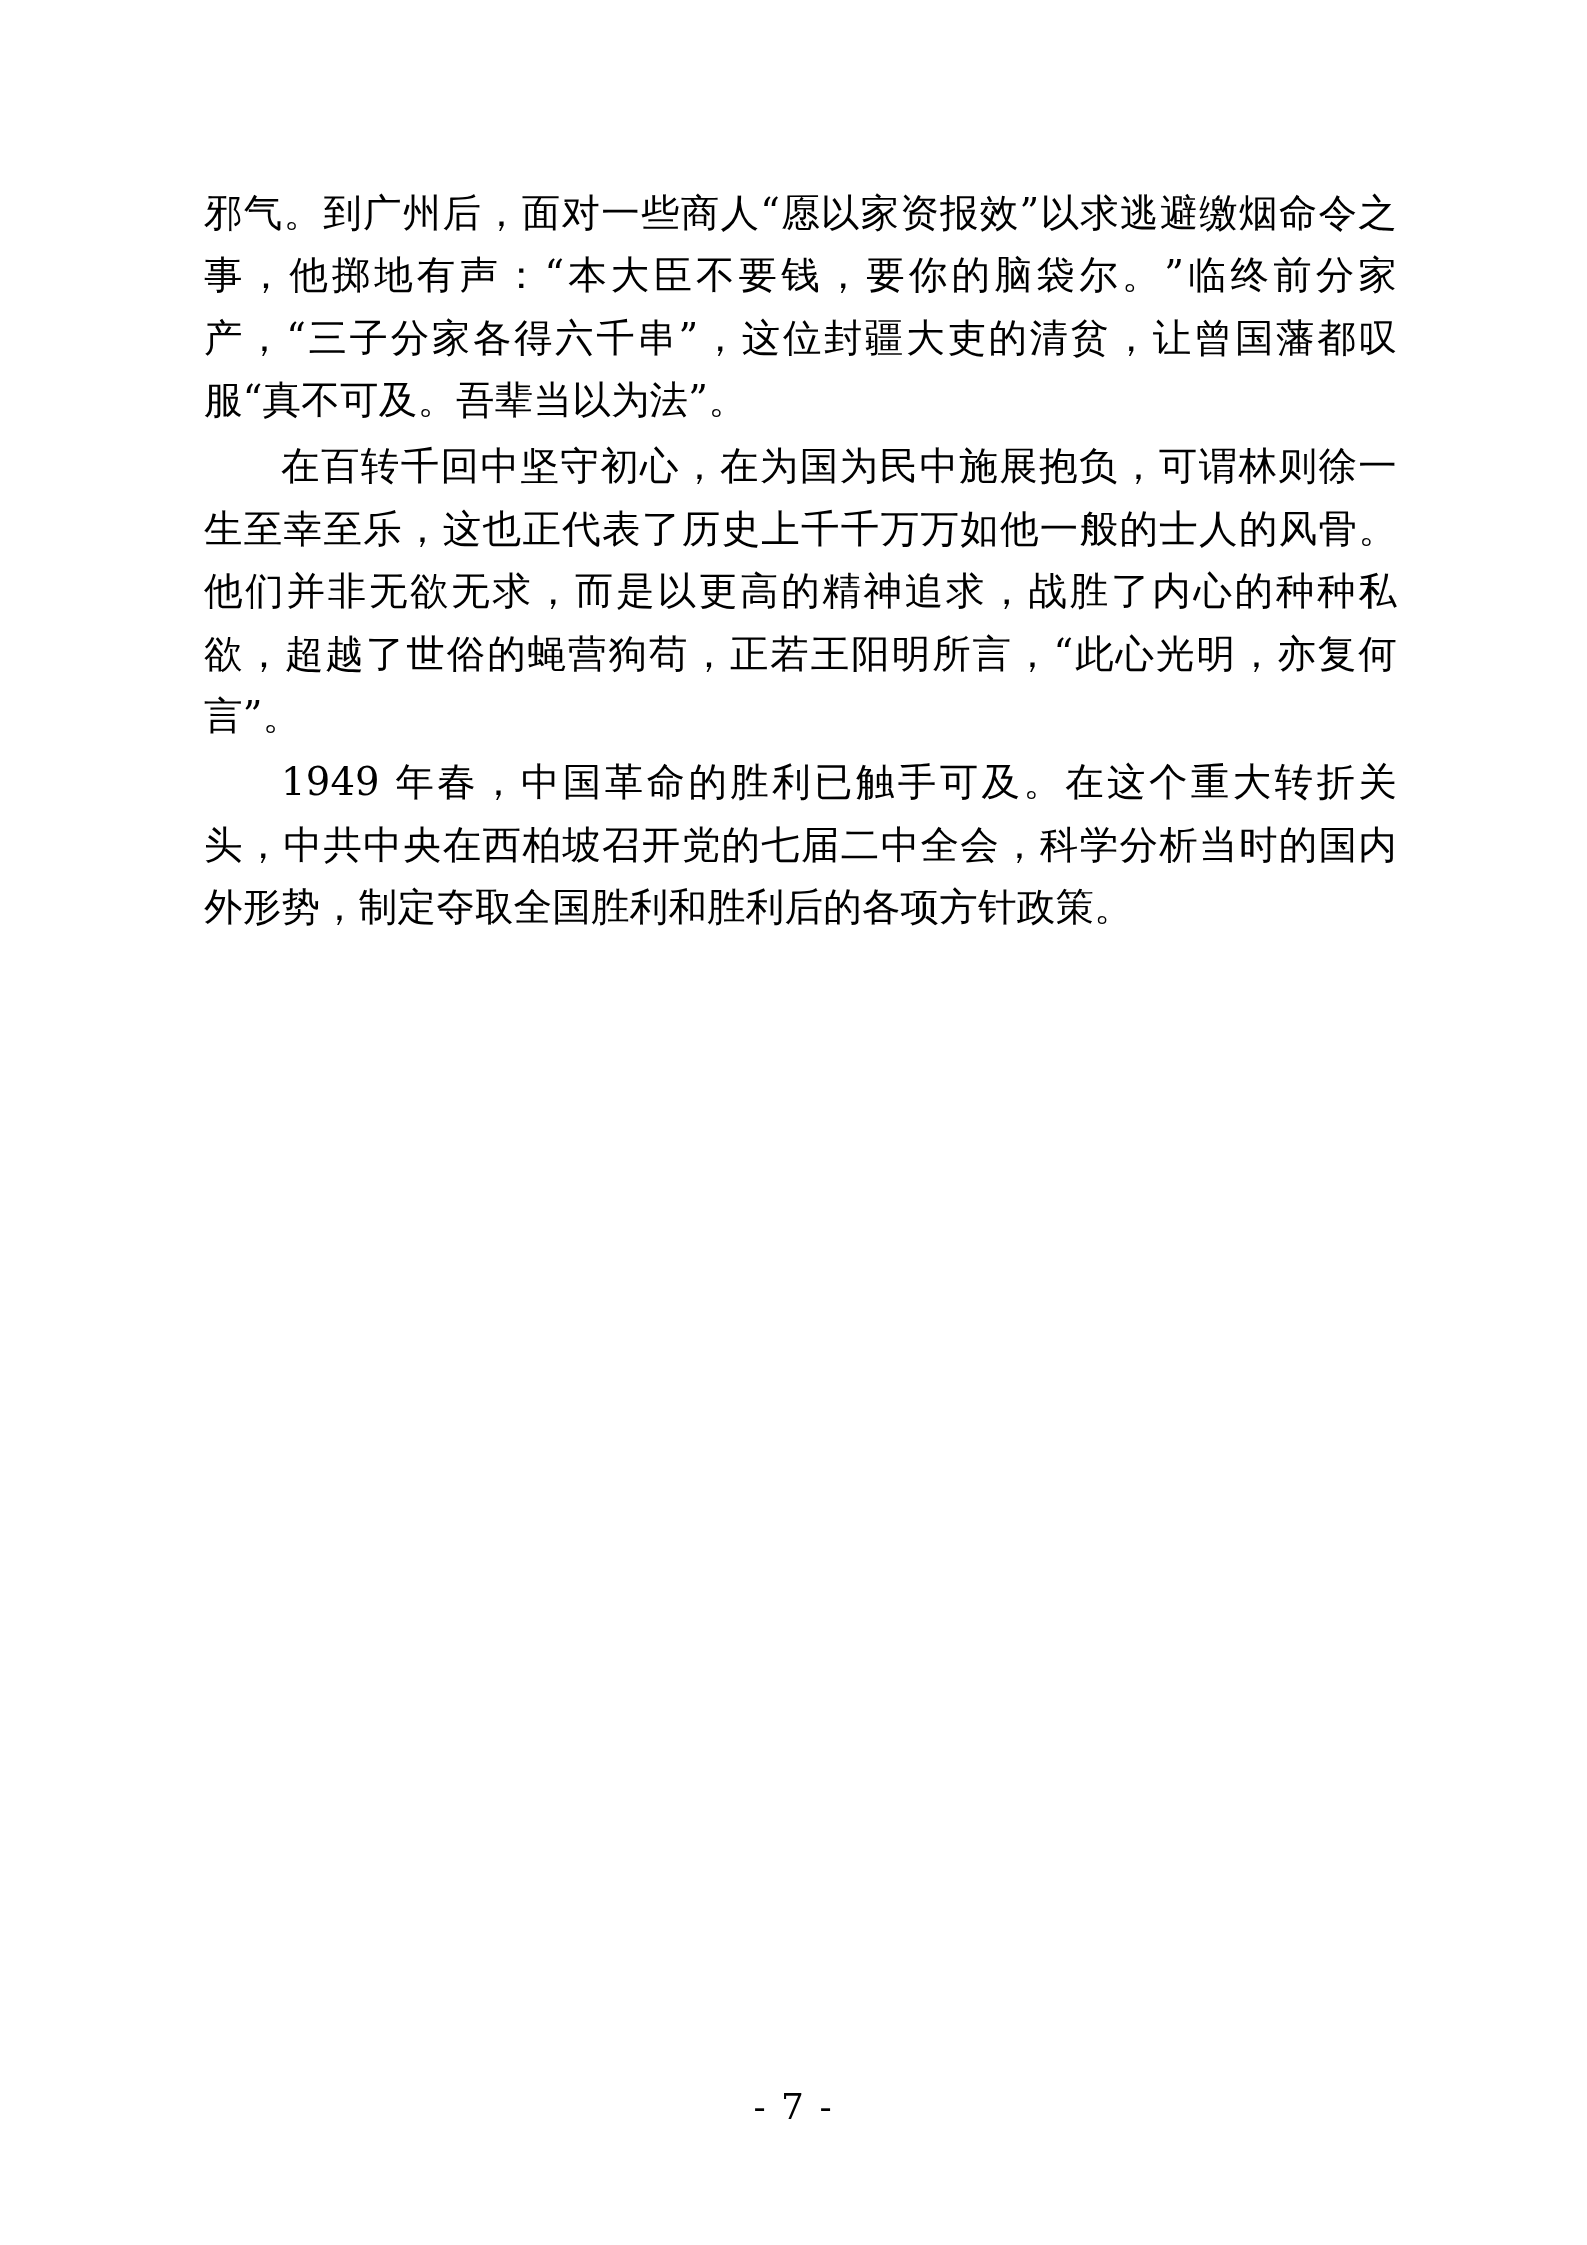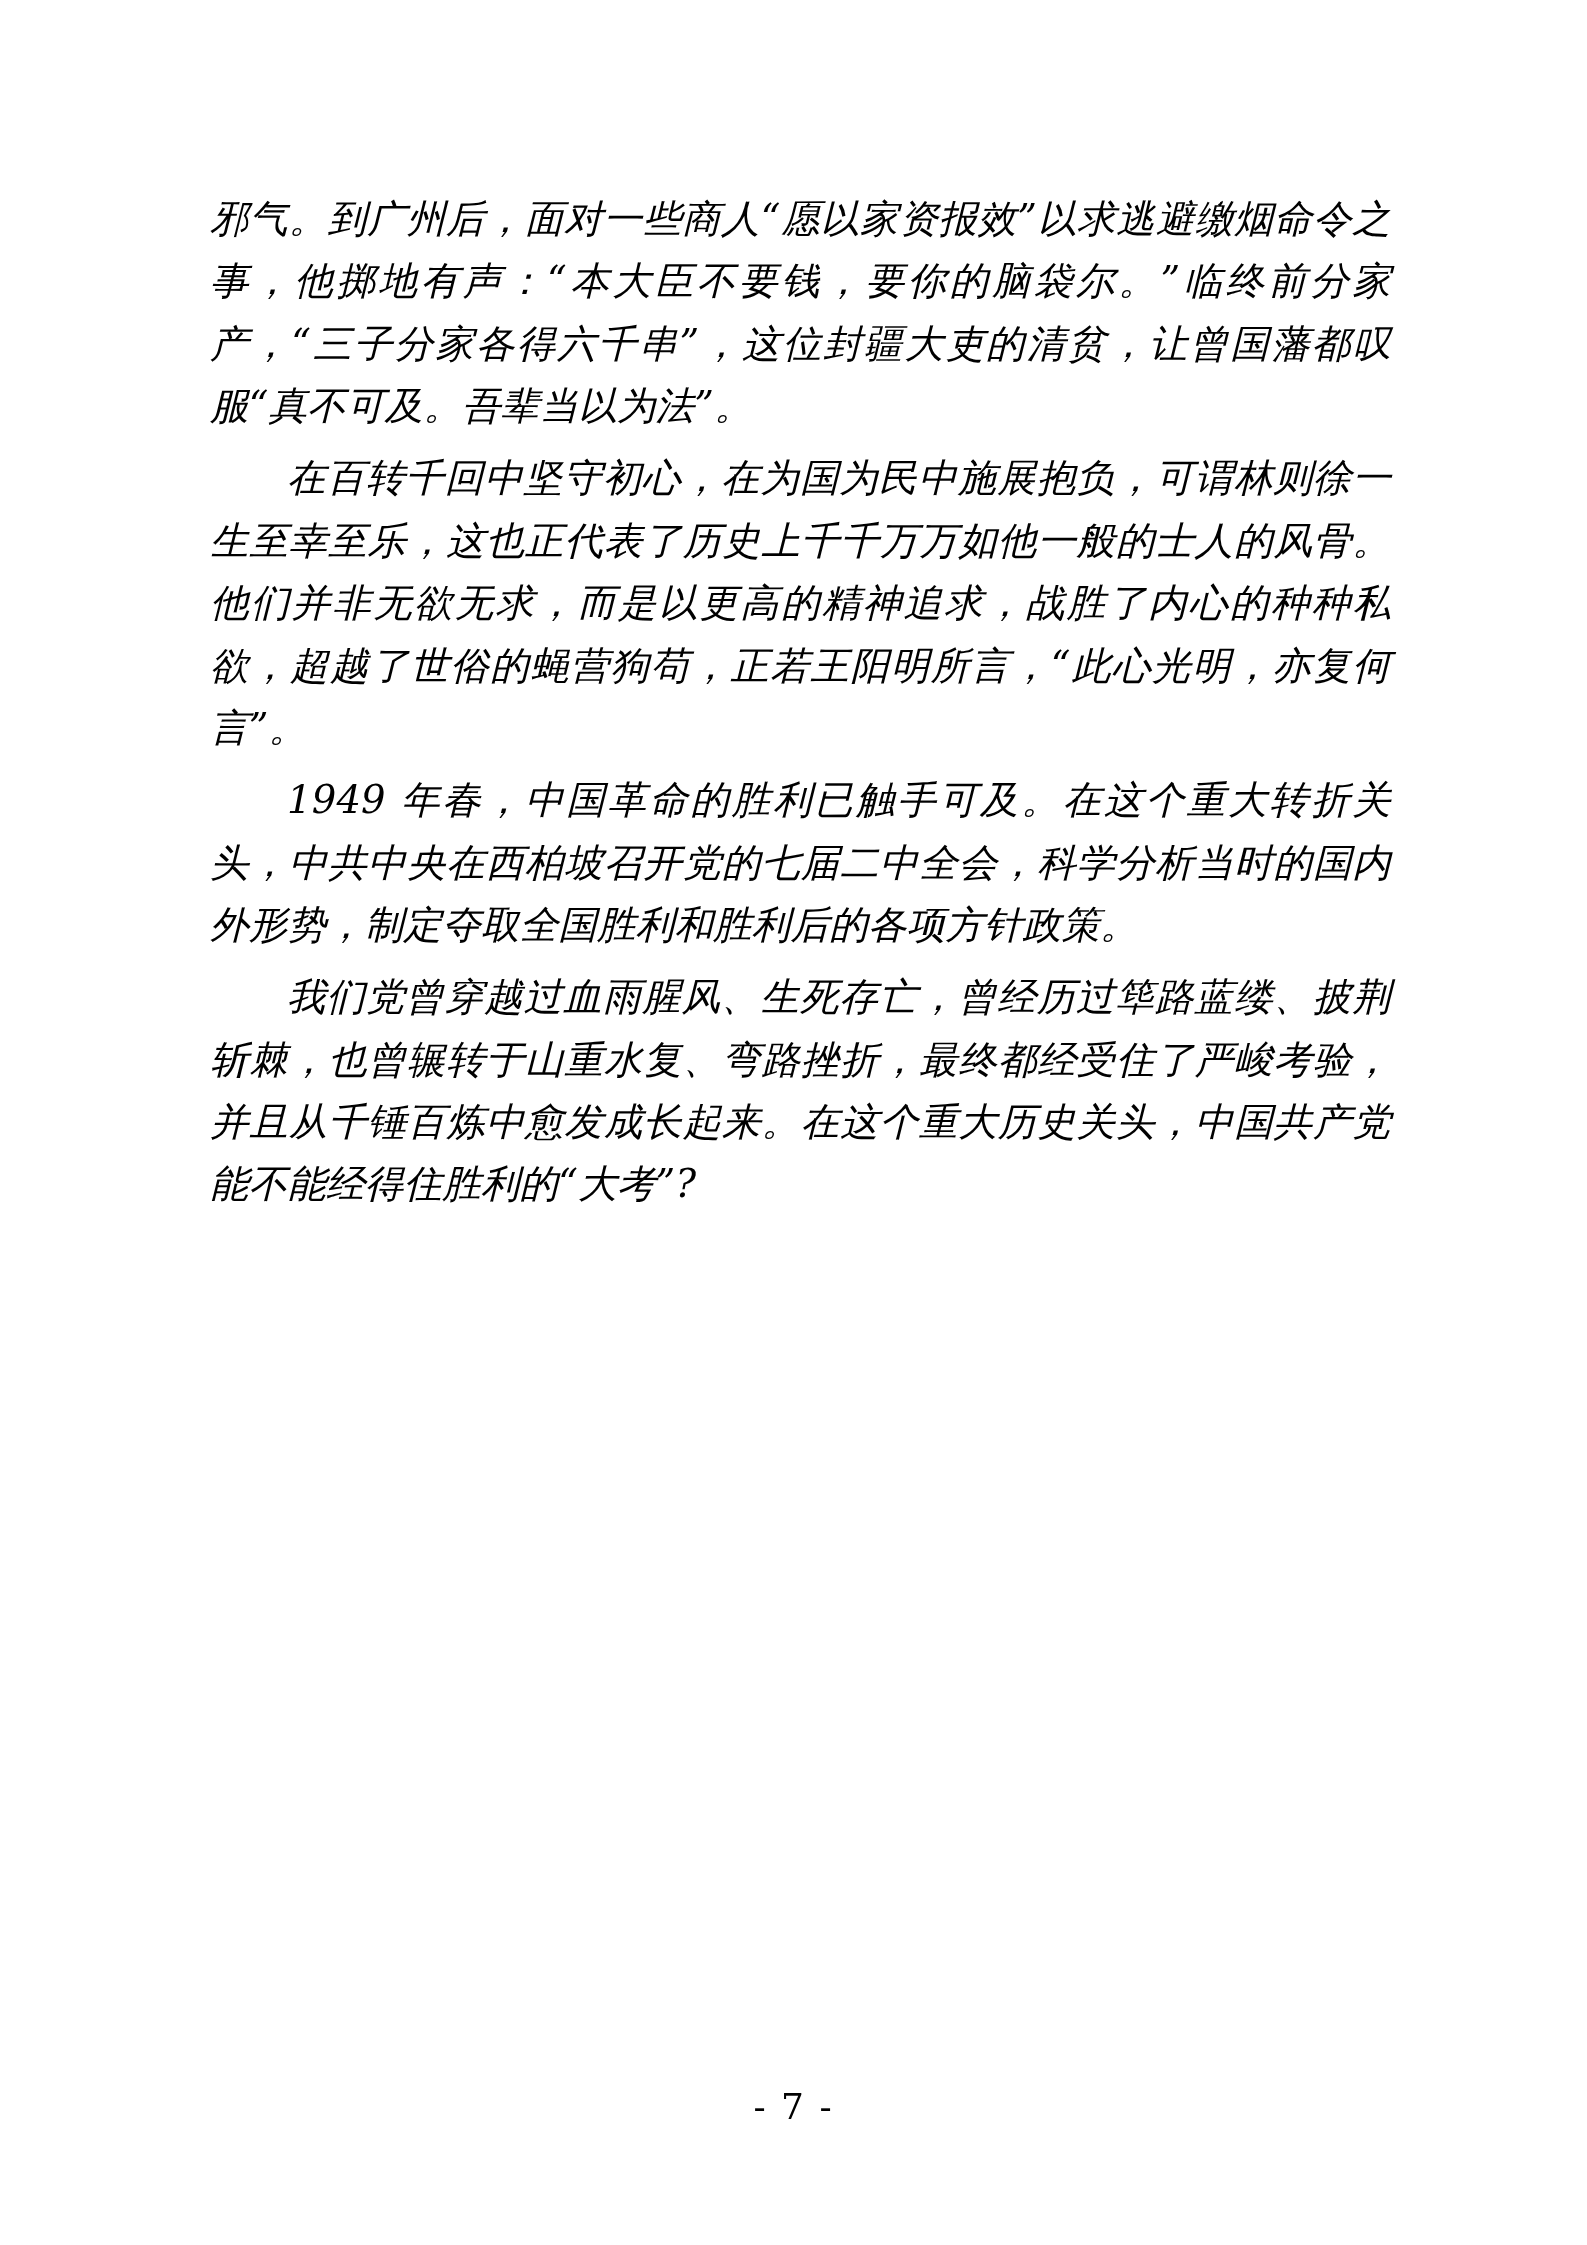--- a/index.html
+++ b/index.html
@@ -24,23 +24,22 @@
     background: #ffffff;
   }
   .doc-body {
     font-size: 38.5px;
     line-height: 1.62;
     text-align: justify;
     text-justify: inter-ideograph;
     letter-spacing: 0.2px;
   }
   .para {
-    margin: 10px;
+    margin: 4px;
     text-indent: 2em;
-    font-style: italic;
   }
   .para.no-indent {
     text-indent: 0;
   }
   .page-number {
     position: absolute;
     left: 0;
     right: 0;
     bottom: 118px;
     text-align: center;
@@ -50,16 +49,15 @@
   }
 </style>
 </head>
 <body>
 
 <div class="page">
   <div class="doc-body">
     <p class="para no-indent">邪气。到广州后，面对一些商人“愿以家资报效”以求逃避缴烟命令之事，他掷地有声：“本大臣不要钱，要你的脑袋尔。”临终前分家产，“三子分家各得六千串”，这位封疆大吏的清贫，让曾国藩都叹服“真不可及。吾辈当以为法”。</p>
     <p class="para">在百转千回中坚守初心，在为国为民中施展抱负，可谓林则徐一生至幸至乐，这也正代表了历史上千千万万如他一般的士人的风骨。他们并非无欲无求，而是以更高的精神追求，战胜了内心的种种私欲，超越了世俗的蝇营狗苟，正若王阳明所言，“此心光明，亦复何言”。</p>
     <p class="para">1949 年春，中国革命的胜利已触手可及。在这个重大转折关头，中共中央在西柏坡召开党的七届二中全会，科学分析当时的国内外形势，制定夺取全国胜利和胜利后的各项方针政策。</p>
-    <p class="para">我们党曾穿越过血雨腥风、生死存亡，曾经历过筚路蓝缕、披荆斩棘，也曾辗转于山重水复、弯路挫折，最终都经受住了严峻考验，并且从千锤百炼中愈发成长起来。在这个重大历史关头，中国共产党能不能经得住胜利的“大考”?</p>
   </div>
   <div class="page-number">- 7 -</div>
 </div>
 
 </body></html>

